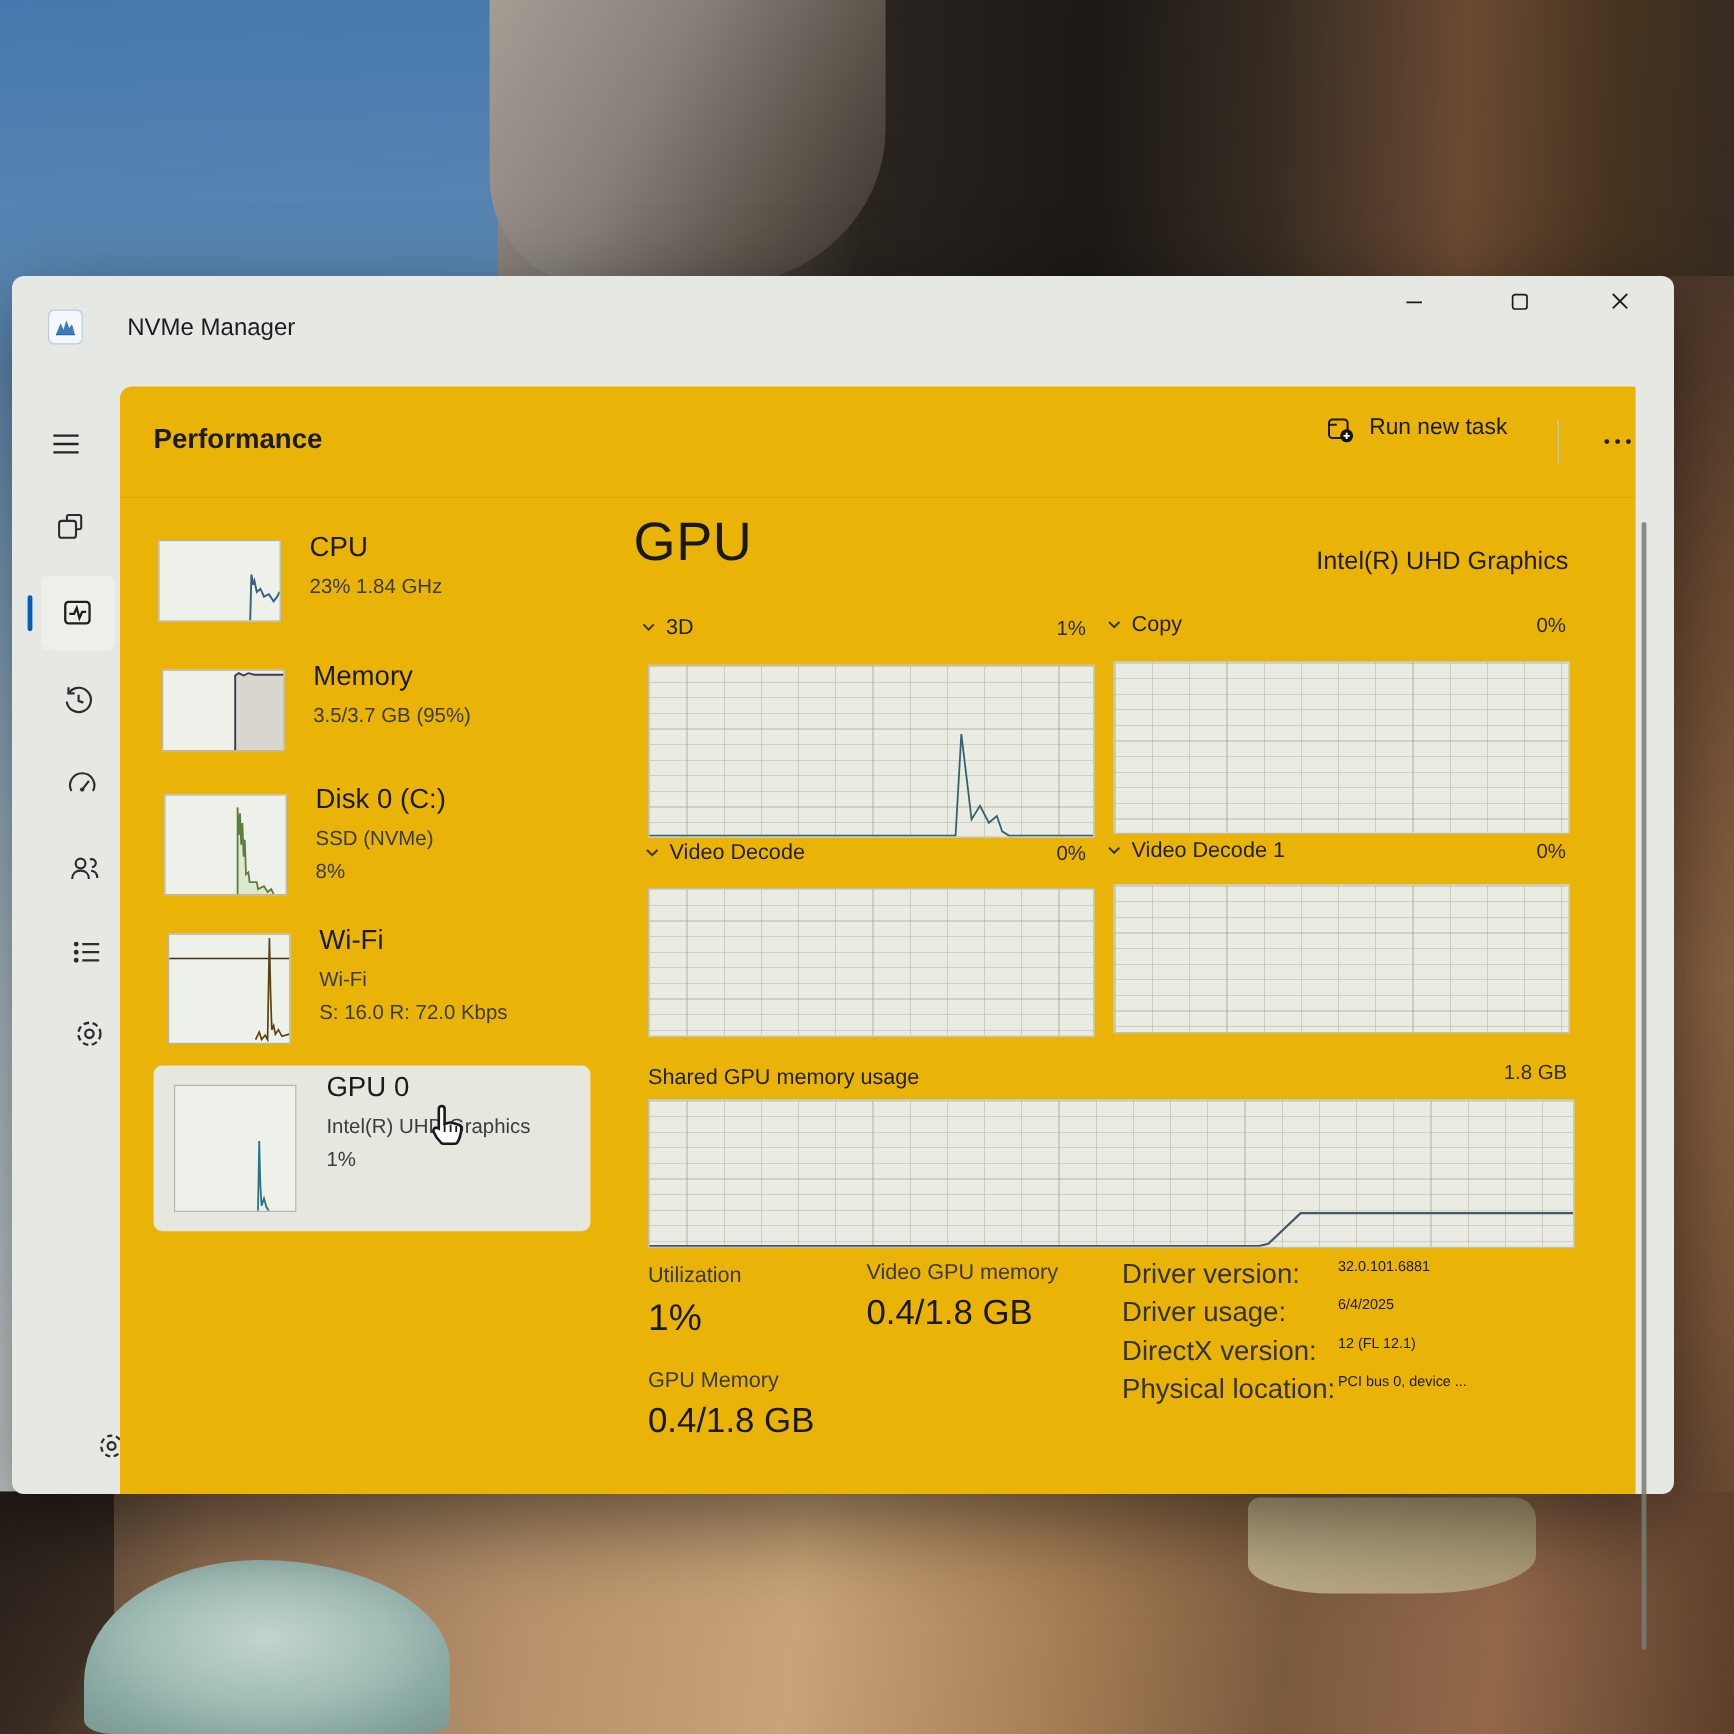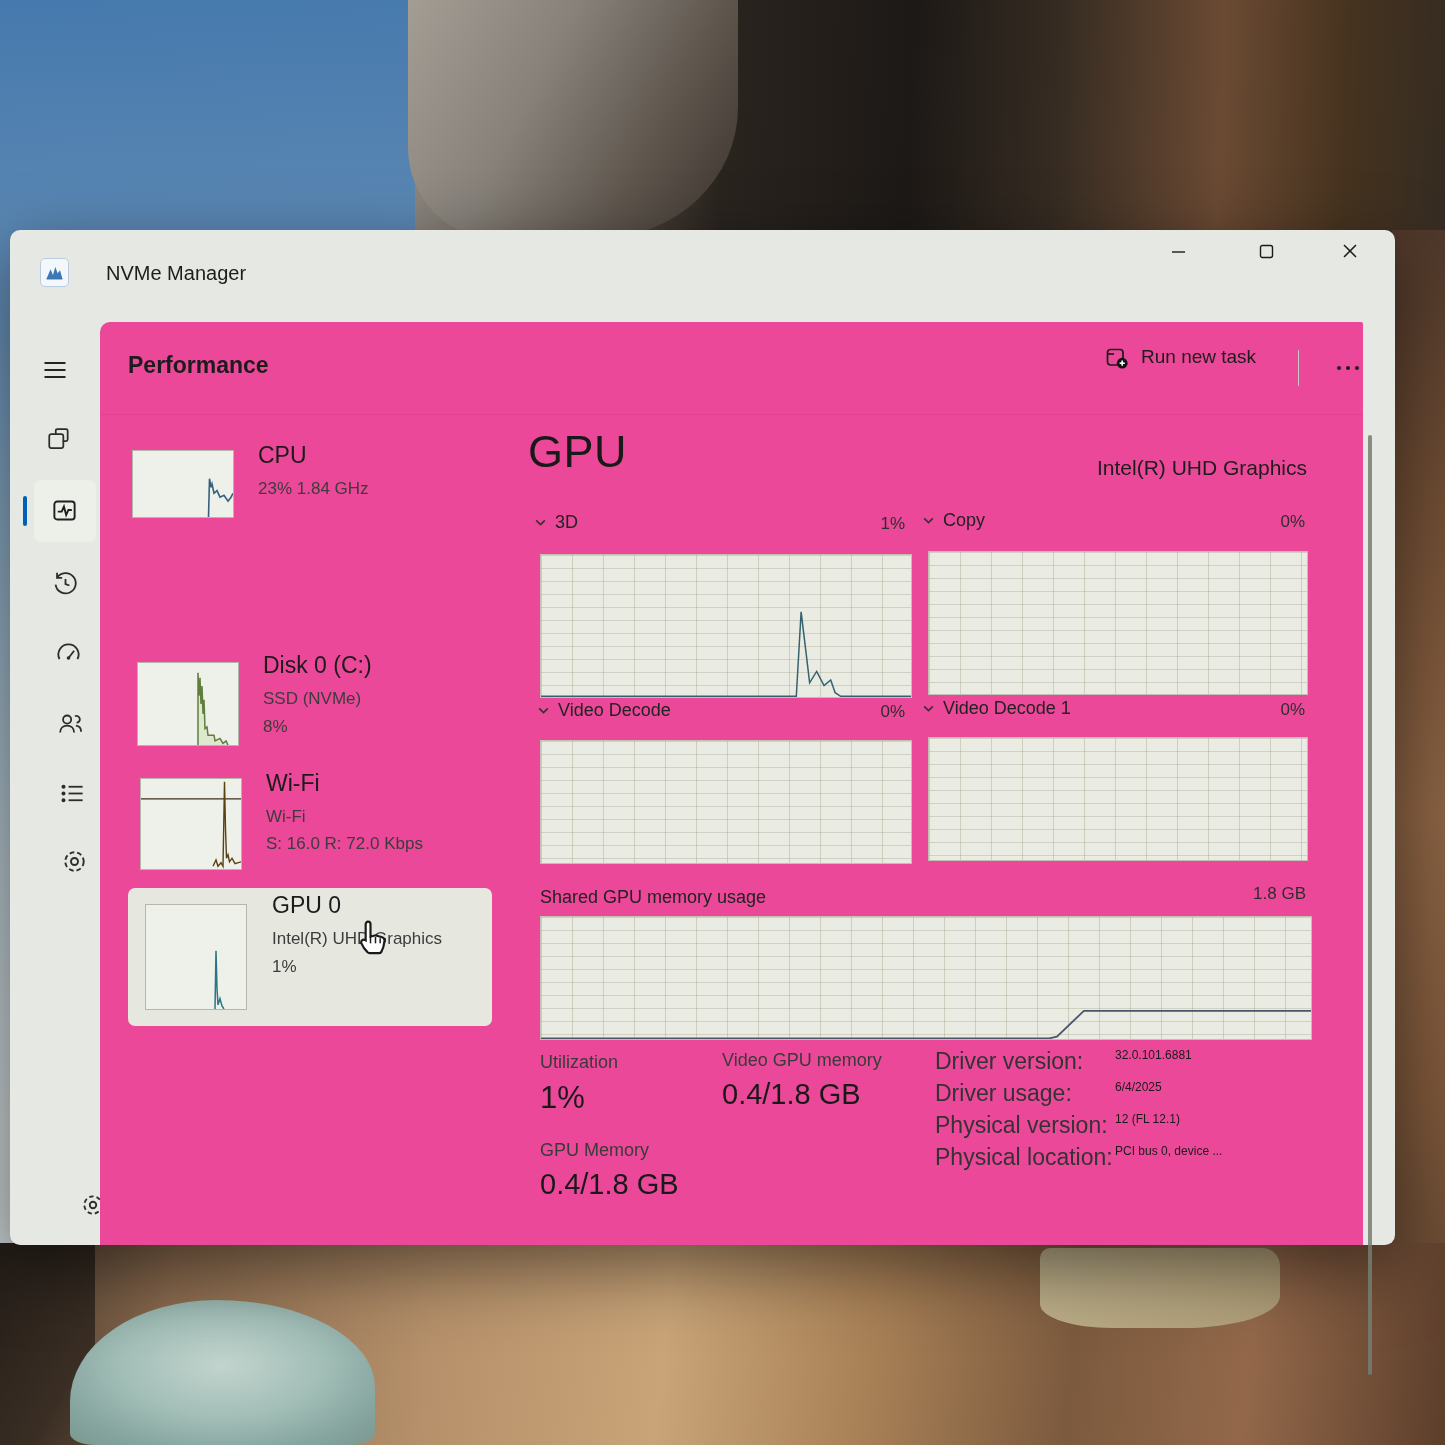--- a/index.html
+++ b/index.html
@@ -38,21 +38,21 @@
     border-radius:5px;display:flex;align-items:center;justify-content:center;}
   .ctl{width:40px;height:34px;display:flex;align-items:center;justify-content:center;}
   #ctl-min{left:1148px;top:4px;} #ctl-max{left:1236px;top:4px;} #ctl-close{left:1320px;top:4px;}
 
   
   .side-ic{width:34px;height:34px;display:flex;align-items:center;justify-content:center;color:#333;}
   .sel-hl{left:24px;top:250px;width:62px;height:62px;background:#edefe9;border-radius:7px;}
   .sel-pill{left:13px;top:266px;width:4px;height:30px;background:#005fb8;border-radius:2px;}
 
   
-  #panel{left:90px;top:92px;width:1263px;height:923px;background:#ec4899;
+  #panel{left:90px;top:92px;width:1263px;height:923px;background:#eab308;
     border-radius:10px 2px 0 0;}
   .page-title{left:28px;top:30px;font-size:23px;font-weight:700;color:#1c1c1c;}
   #run-btn{left:995px;top:24px;height:44px;display:flex;align-items:flex-start;gap:12px;padding:0 10px;border-radius:5px;}
   .run-label{font-size:19px;color:#1c1c1c;}
   .tb-divider{left:1198px;top:28px;width:1px;height:36px;background:#c8cac2;}
   #more-btn{left:1222px;top:30px;width:52px;height:32px;display:flex;align-items:center;justify-content:center;gap:5px;}
   .dot{width:4px;height:4px;border-radius:50%;background:#1c1c1c;}
   .hdr-line{left:0;top:92px;width:1263px;height:1px;background:rgba(0,0,0,.05);}
 
   
@@ -226,20 +226,30 @@
       <div class="abs" style="left:32px;top:126px;width:360px;height:100px">
         <div class="abs mini" style="left:0;top:2px;width:100px;height:66px">
           <svg viewBox="0 0 100 100" preserveAspectRatio="none">
             <polyline points="75.5,100 76.5,42 78,55 79,50 81,64 84,60 87,70 91,67 95,76 98,70 100,64" fill="none" stroke="#35607f" stroke-width="1.6" vector-effect="non-scaling-stroke"></polyline>
             </svg>
         </div>
         <div class="abs it-title" style="left:126px;top:-6px">CPU</div>
         <div class="abs it-sub" style="left:126px;top:28px">23% 1.84 GHz</div>
       </div>
 
+      <div class="abs" style="left:35px;top:234px;width:360px;height:100px">
+        <div class="abs mini" style="left:0;top:2px;width:100px;height:66px">
+          <svg viewBox="0 0 100 100" preserveAspectRatio="none">
+            <polygon points="60,100 60,5 100,5 100,100" fill="#d9d6cf"></polygon>
+            <polyline points="60,100 60,6 63,3 67,6 71,3 76,5 100,5" fill="none" stroke="#3f3a50" stroke-width="1.6" vector-effect="non-scaling-stroke"></polyline>
+            </svg>
+        </div>
+        <div class="abs it-title" style="left:126px;top:-6px">Memory</div>
+        <div class="abs it-sub" style="left:126px;top:28px">3.5/3.7 GB (95%)</div>
+      </div>
 
       <div class="abs" style="left:37px;top:338px;width:360px;height:110px">
         <div class="abs mini" style="left:0;top:2px;width:100px;height:82px">
           <svg viewBox="0 0 100 100" preserveAspectRatio="none">
             <polygon points="60,100 60,12 61,40 62,18 63,50 64,28 65,62 66,45 67,80 69,78 70,88 76,88 77,95 82,92 85,98 88,95 90,100" fill="#dbe6c9" opacity=".85"></polygon>
             <polyline points="60,100 60,12 61,40 62,18 63,50 64,28 65,62 66,45 67,80 69,78 70,88 76,88 77,95 82,92 85,98 88,95 90,100" fill="none" stroke="#5f7e3e" stroke-width="1.5" vector-effect="non-scaling-stroke"></polyline>
             </svg>
         </div>
         <div class="abs it-title" style="left:126px;top:-8px">Disk 0 (C:)</div>
         <div class="abs it-sub" style="left:126px;top:26px">SSD (NVMe)</div>
@@ -342,21 +352,21 @@
       <div class="abs st-label" style="left:622px;top:728px">Video GPU memory</div>
       <div class="abs st-big" style="left:622px;top:756px;font-size:29px">0.4/1.8 GB</div>
 
       <div class="abs st-label" style="left:440px;top:818px">GPU Memory</div>
       <div class="abs st-big" style="left:440px;top:846px;font-size:29px">0.4/1.8 GB</div>
 
       <div class="abs dt-label" style="left:835px;top:726px">Driver version:</div>
       <div class="abs dt-value" style="left:1015px;top:726px">32.0.101.6881</div>
       <div class="abs dt-label" style="left:835px;top:758px">Driver usage:</div>
       <div class="abs dt-value" style="left:1015px;top:758px">6/4/2025</div>
-      <div class="abs dt-label" style="left:835px;top:790px">Physical version:</div>
+      <div class="abs dt-label" style="left:835px;top:790px">DirectX version:</div>
       <div class="abs dt-value" style="left:1015px;top:790px">12 (FL 12.1)</div>
       <div class="abs dt-label" style="left:835px;top:822px">Physical location:</div>
       <div class="abs dt-value" style="left:1015px;top:822px">PCI bus 0, device ...</div>
 
     </div>
 
     <div class="abs scrollbar"></div>
 
   </div>
 </div>

